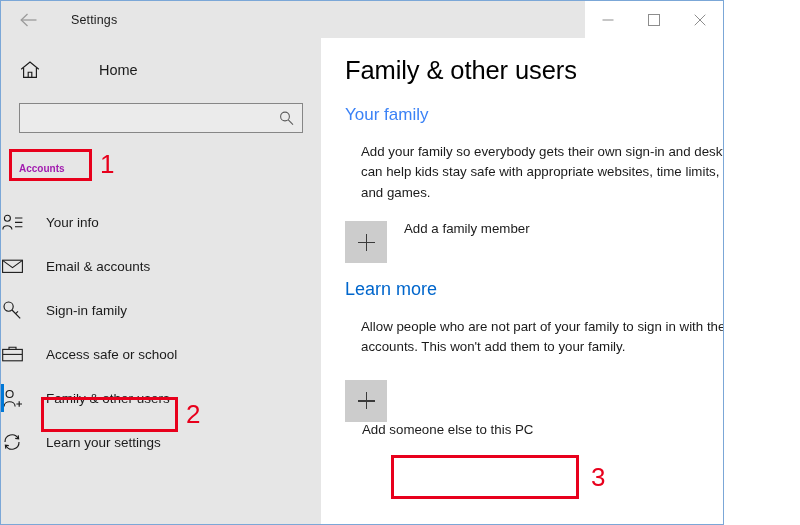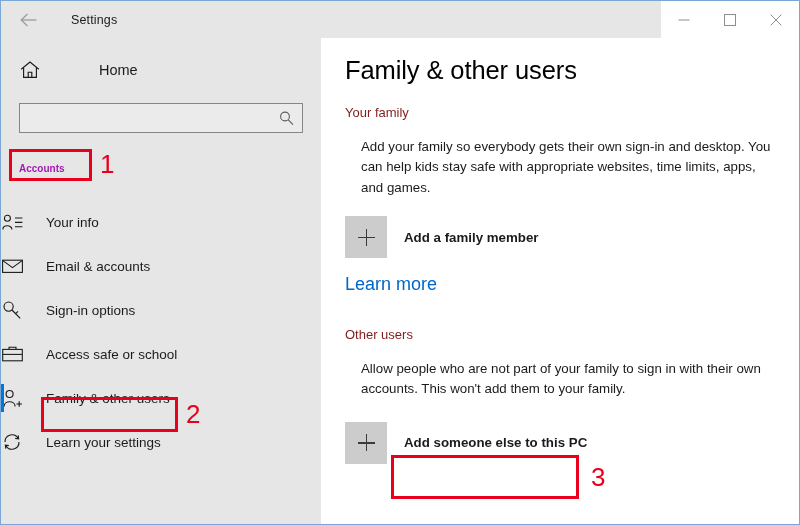--- a/index.html
+++ b/index.html
@@ -6,21 +6,21 @@
   html, body {
     margin: 0; padding: 0;
     width: 800px; height: 525px;
     background: #ffffff;
     font-family: "Liberation Sans", sans-serif;
     -webkit-font-smoothing: antialiased;
   }
 
   #window {
     position: relative;
-    width: 800px; height: 525px;
+    width: 724px; height: 525px;
     background: #ffffff;
     border: 1px solid #7ba7d7;
     overflow: hidden;
   }
 
   
   #titlebar {
     position: absolute;
     top: 0; left: 0;
     width: 798px; height: 37px;
@@ -152,38 +152,37 @@
     overflow: hidden;
   }
   .page-title {
     font-size: 25.5px;
     color: #000000;
     font-weight: normal;
     margin: 18px 0 0 0;
     letter-spacing: -0.1px;
   }
   .section-title {
-    font-size: 13px;
-    color: #7f1d1d;
+    font-size: 17px;
+    color: #3b82f6;
     font-weight: normal;
     margin: 20px 0 0 0;
   }
   .body-text {
     font-size: 13.3px;
     color: #1b1b1b;
     line-height: 1.53;
     margin: 17px 0 0 16px;
     max-width: 430px;
   }
   .add-row {
     display: flex;
-    align-items: center;
+    align-items: flex-start;
     margin-top: 18px;
     position: relative;
-    font-weight: bold;
   }
   .plus-box {
     width: 42px; height: 42px;
     background: #cccccc;
     display: flex;
     align-items: center;
     justify-content: center;
     flex: 0 0 42px;
   }
   .plus-glyph {
@@ -309,21 +308,21 @@
       </div>
 
       <div class="nav-item">
         <span class="nav-icon">
           <svg width="20" height="20" viewBox="0 0 20 20" aria-hidden="true">
             <circle cx="6.6" cy="6.6" r="4.6" fill="none" stroke="#1b1b1b" stroke-width="1.15"></circle>
             <path d="M10 10 L18.2 18.4" stroke="#1b1b1b" stroke-width="1.15"></path>
             <path d="M13.6 13.6 L16 11.4" stroke="#1b1b1b" stroke-width="1.15"></path>
           </svg>
         </span>
-        <span class="nav-label">Sign-in options</span>
+        <span class="nav-label">Sign-in family</span>
       </div>
 
       <div class="nav-item">
         <span class="nav-icon">
           <svg width="21" height="18" viewBox="0 0 21 18" aria-hidden="true">
             <path d="M7 4.2 L7 2.2 L14 2.2 L14 4.2" fill="none" stroke="#1b1b1b" stroke-width="1.1"></path>
             <rect x="0.7" y="4.4" width="19.6" height="11.4" fill="none" stroke="#1b1b1b" stroke-width="1.1"></rect>
             <path d="M0.9 9.4 L20.1 9.4" stroke="#1b1b1b" stroke-width="1.1"></path>
           </svg>
         </span>
@@ -365,24 +364,23 @@
 
     <div class="add-row">
       <span class="plus-box">
           <span class="plus-glyph"></span>
         </span>
       <span class="add-label">Add a family member</span>
     </div>
 
     <a class="learn-more" href="#">Learn more</a>
 
-    <h2 class="section-title" style="margin-top:32px;">Other users</h2>
     <p class="body-text">Allow people who are not part of your family to sign in with their own accounts. This won't add them to your family.</p>
 
-    <div class="add-row" style="margin-top:22px;">
+    <div class="add-row" style="margin-top:22px;flex-direction:column;">
       <span class="plus-box">
           <span class="plus-glyph"></span>
         </span>
       <span class="add-label">Add someone else to this PC</span>
     </div>
 
   </div>
 
   <div class="anno-box" style="left:8px; top:148px; width:83px; height:32px;"></div>
   <div class="anno-num" style="left:99px; top:150px;">1</div>

